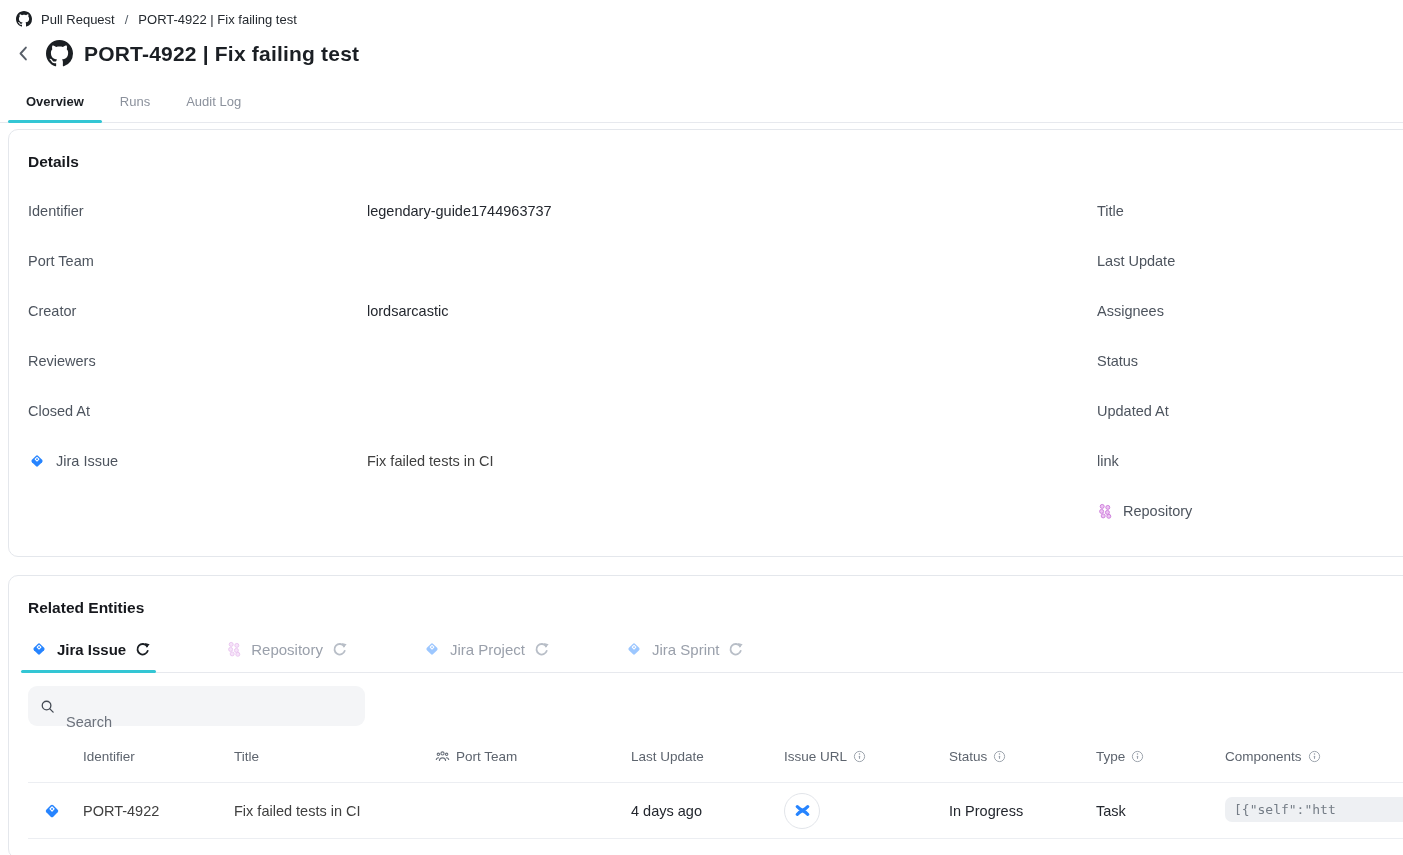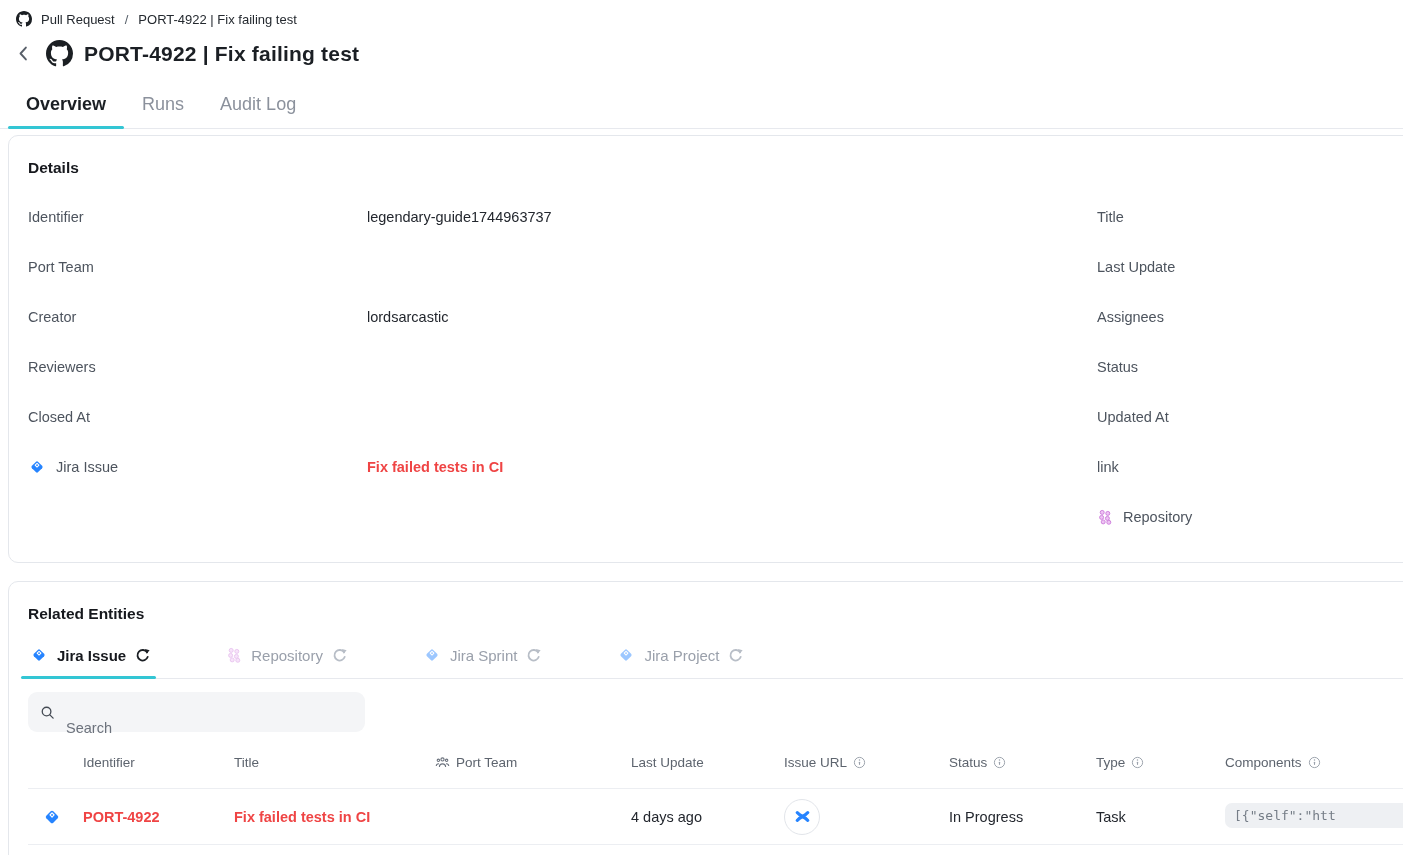--- a/index.html
+++ b/index.html
@@ -4,31 +4,31 @@
 <style>
   html,body{margin:0;padding:0;overflow:hidden;background:#fff;}
   body{width:1403px;height:855px;font-family:"Liberation Sans",sans-serif;color:#23272e;position:relative;}
   .breadcrumb{display:flex;align-items:center;gap:9px;padding:11px 16px 0 16px;font-size:13px;color:#24292f;}
   .breadcrumb .sep{color:#57606a;padding:0 1px;}
   .crumb{cursor:pointer;}
   .title-row{display:flex;align-items:center;gap:11px;padding:13px 0 0 12px;}
   .back-btn{display:flex;align-items:center;cursor:pointer;padding:2px;}
   .page-title{font-size:21px;font-weight:700;color:#1b1f24;margin:0;letter-spacing:.2px;}
   .top-tabs{display:flex;padding-left:8px;margin-top:17px;border-bottom:1px solid #e7e9ee;}
-  .top-tab{padding:10px 18px 13px;font-size:18px;color:#8b919c;position:relative;cursor:pointer;}
+  .top-tab{padding:10px 18px 13px;font-size:13px;color:#8b919c;position:relative;cursor:pointer;}
   .top-tab.active{color:#1b1f24;font-weight:700;}
   .top-tab.active::after{content:"";position:absolute;left:0;right:0;bottom:-1px;height:3px;background:#33c6d4;border-radius:2px;}
   .card{background:#fff;border:1px solid #e4e7ec;border-radius:10px;margin-left:8px;margin-right:-14px;padding:0 0 0 19px;}
   .card-heading{font-size:15.5px;font-weight:700;color:#16181d;padding-top:23px;margin:0;}
   .details-grid{display:grid;grid-template-columns:1069px 1fr;padding-top:15px;padding-bottom:20px;}
   .d-row{display:grid;grid-template-columns:339px 1fr;min-height:50px;align-items:center;font-size:14.5px;}
   .d-row.single{grid-template-columns:1fr;}
   .d-label{color:#4d545e;display:flex;align-items:center;gap:10px;}
   .d-value{color:#23272e;}
-  a.link{color:#ef4444;text-decoration:none;cursor:pointer;font-weight:bold;}
+  a.link{color:#404040;text-decoration:none;cursor:pointer;}
   .entity-tabs{display:flex;margin-top:13px;border-bottom:1px solid #e7e9ee;}
   .entity-tab{display:flex;align-items:center;gap:9px;padding:10px 2px 14px;margin-right:72px;font-size:15px;color:#9aa0ab;position:relative;cursor:pointer;}
   .entity-tab.active{color:#16181d;font-weight:700;}
   .entity-tab.active::after{content:"";position:absolute;left:-7px;right:-4px;bottom:-1px;height:3px;background:#33c6d4;border-radius:2px;}
   .entity-tab .dim{opacity:.45;}
   .search-box{margin-top:13px;width:313px;height:40px;background:#f4f5f7;border-radius:9px;display:flex;align-items:center;gap:9px;padding:0 12px;}
   .search-box input{border:none;background:transparent;outline:none;font-size:14.5px;color:#333;width:100%;font-family:"Liberation Sans",sans-serif;margin-top:32px;}
   .search-box input::placeholder{color:#6c727c;}
   .tgrid{display:grid;grid-template-columns:55px 151px 201px 196px 153px 165px 147px 129px 1fr;align-items:center;}
   .thead{height:52px;margin-top:4px;font-size:13.5px;color:#5d646e;border-bottom:1px solid #eceef2;}
@@ -225,34 +225,34 @@
             <use href="#explore"></use>
           </svg>
         </span>
     </div>
     <div class="entity-tab">
       <span class="icon dim">
           <svg width="18" height="18" viewBox="0 0 24 24">
             <use href="#jira"></use>
           </svg>
         </span>
-      <span>Jira Sprint</span>
+      <span>Jira Project</span>
       <span class="icon" style="color:#b8bec7">
           <svg width="15" height="15" viewBox="0 0 16 16">
             <use href="#explore"></use>
           </svg>
         </span>
     </div>
     <div class="entity-tab">
       <span class="icon dim">
           <svg width="18" height="18" viewBox="0 0 24 24">
             <use href="#jira"></use>
           </svg>
         </span>
-      <span>Jira Project</span>
+      <span>Jira Sprint</span>
       <span class="icon" style="color:#b8bec7">
           <svg width="15" height="15" viewBox="0 0 16 16">
             <use href="#explore"></use>
           </svg>
         </span>
     </div>
   </div>
 
   <div class="search-box">
     <span class="icon">

